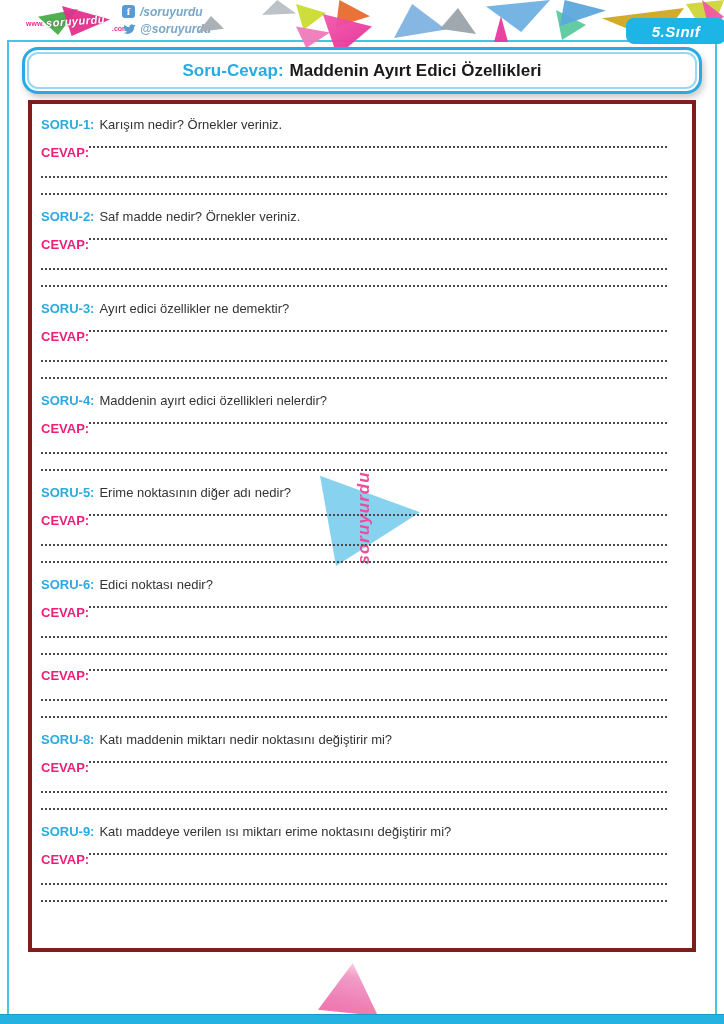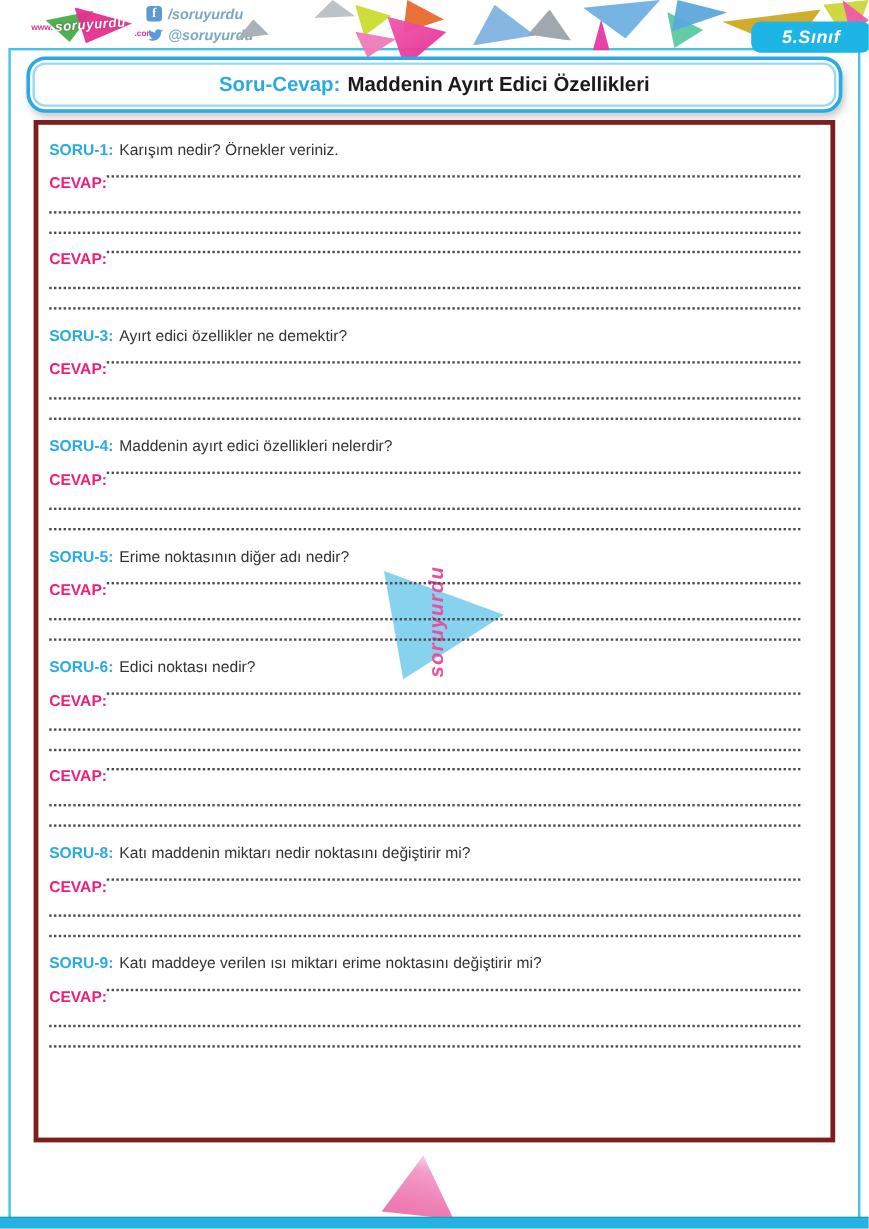--- a/index.html
+++ b/index.html
@@ -172,20 +172,21 @@
     <p class="q-line"><span class="q-label">SORU-1:</span><span>Karışım nedir? Örnekler veriniz.</span></p>
     <div class="a-line">
         <span class="a-label">CEVAP:</span>
         <span class="a-dots"></span>
       </div>
     <div class="dot-row"></div>
     <div class="dot-row"></div>
   </section>
 
   <section class="qa">
+    <p class="q-line"><span class="q-label">SORU-2:</span><span>Saf madde nedir? Örnekler veriniz.</span></p>
     <div class="a-line">
         <span class="a-label">CEVAP:</span>
         <span class="a-dots"></span>
       </div>
     <div class="dot-row"></div>
     <div class="dot-row"></div>
   </section>
 
   <section class="qa">
     <p class="q-line"><span class="q-label">SORU-3:</span><span>Ayırt edici özellikler ne demektir?</span></p>

